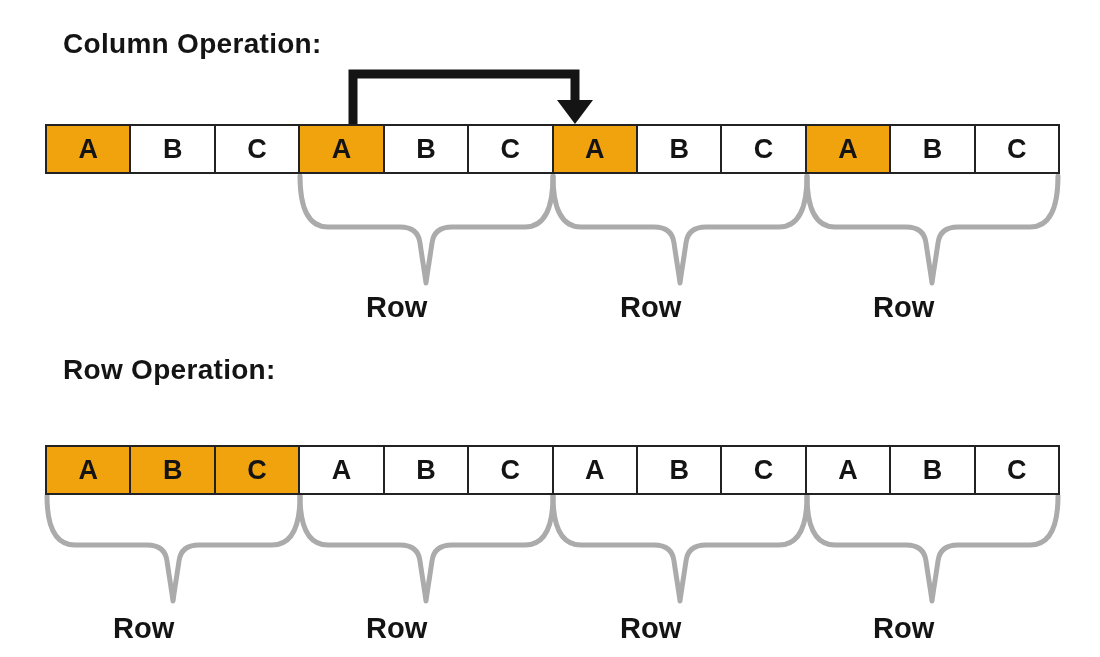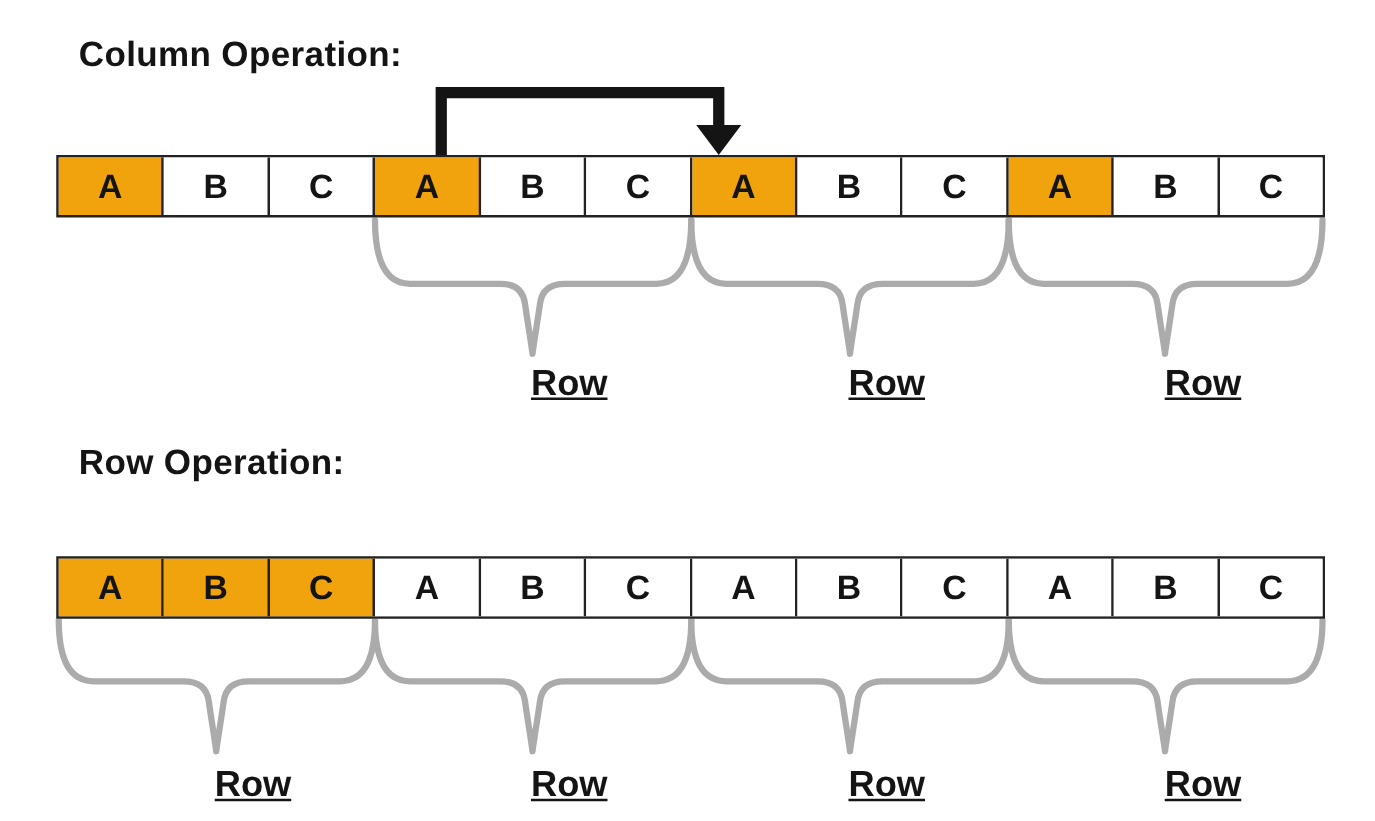--- a/index.html
+++ b/index.html
@@ -59,25 +59,24 @@
     color: var(--c-text, #141414);
     border-right: 2px solid var(--c-border, #222222);
     background: var(--c-cell_bg, #ffffff);
   }
   .cell:last-child { border-right: none; }
   .cell[data-hl="true"] { background: var(--c-orange, #F0A30D); }
 
   .row-label {
     position: absolute;
     width: 120px;
-    text-align: right;
+    text-align: left;
     font-size: 29px;
     font-weight: 700;
     color: var(--c-text, #141414);
-    text-decoration: underline;
   }
   .row-label.top    { top: 291px; }
   .row-label.bottom { top: 612px; }
 
   .brace-path {
     fill: none;
     stroke: var(--c-brace, #ABABAB);
     stroke-width: 5;
     stroke-linecap: round;
     stroke-linejoin: round;

